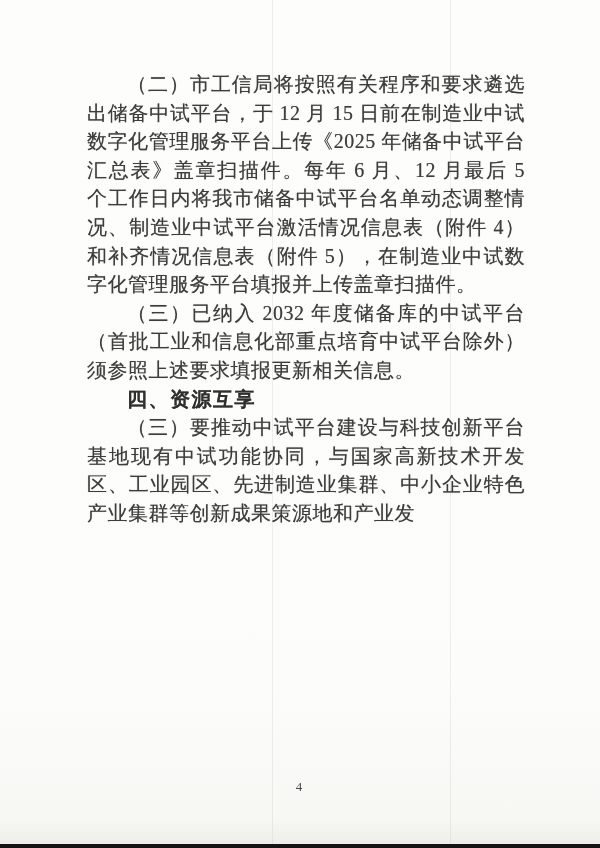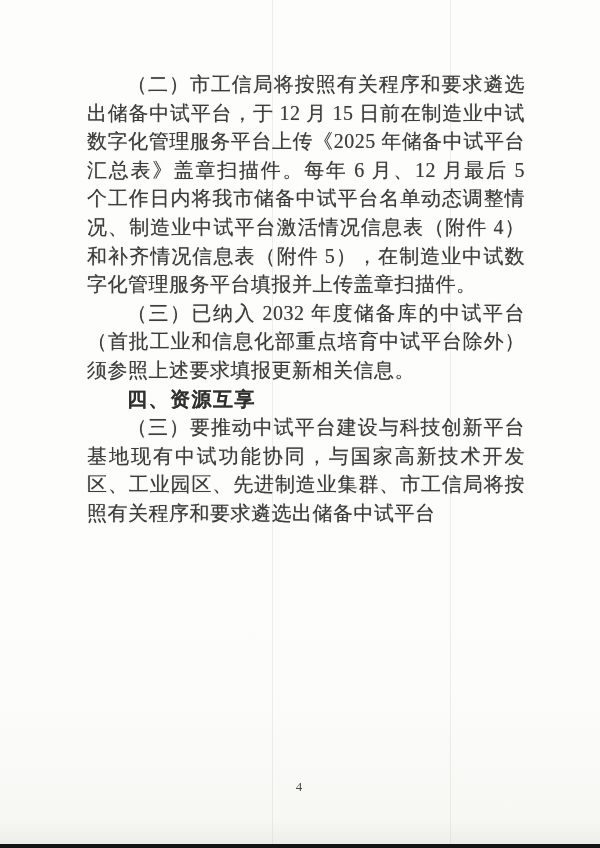--- a/index.html
+++ b/index.html
@@ -78,17 +78,17 @@
 <body>
 
 <div class="scan-page">
   <div class="streak s1"></div>
   <div class="streak s2"></div>
 
   <div class="doc-body">
     <p>（二）市工信局将按照有关程序和要求遴选出储备中试平台，于 12 月 15 日前在制造业中试数字化管理服务平台上传《2025 年储备中试平台汇总表》盖章扫描件。每年 6 月、12 月最后 5 个工作日内将我市储备中试平台名单动态调整情况、制造业中试平台激活情况信息表（附件 4）和补齐情况信息表（附件 5），在制造业中试数字化管理服务平台填报并上传盖章扫描件。</p>
     <p>（三）已纳入 2032 年度储备库的中试平台（首批工业和信息化部重点培育中试平台除外）须参照上述要求填报更新相关信息。</p>
     <p class="section-heading">四、资源互享</p>
-    <p>（三）要推动中试平台建设与科技创新平台基地现有中试功能协同，与国家高新技术开发区、工业园区、先进制造业集群、市工信局将按照有关程序和要求遴选出储备中试平台</p>
+    <p>（三）要推动中试平台建设与科技创新平台基地现有中试功能协同，与国家高新技术开发区、工业园区、先进制造业集群、中小企业特色产业集群等创新成果策源地和产业发</p>
   </div>
 
   <div class="page-number">4</div>
 </div>
 
 </body></html>

